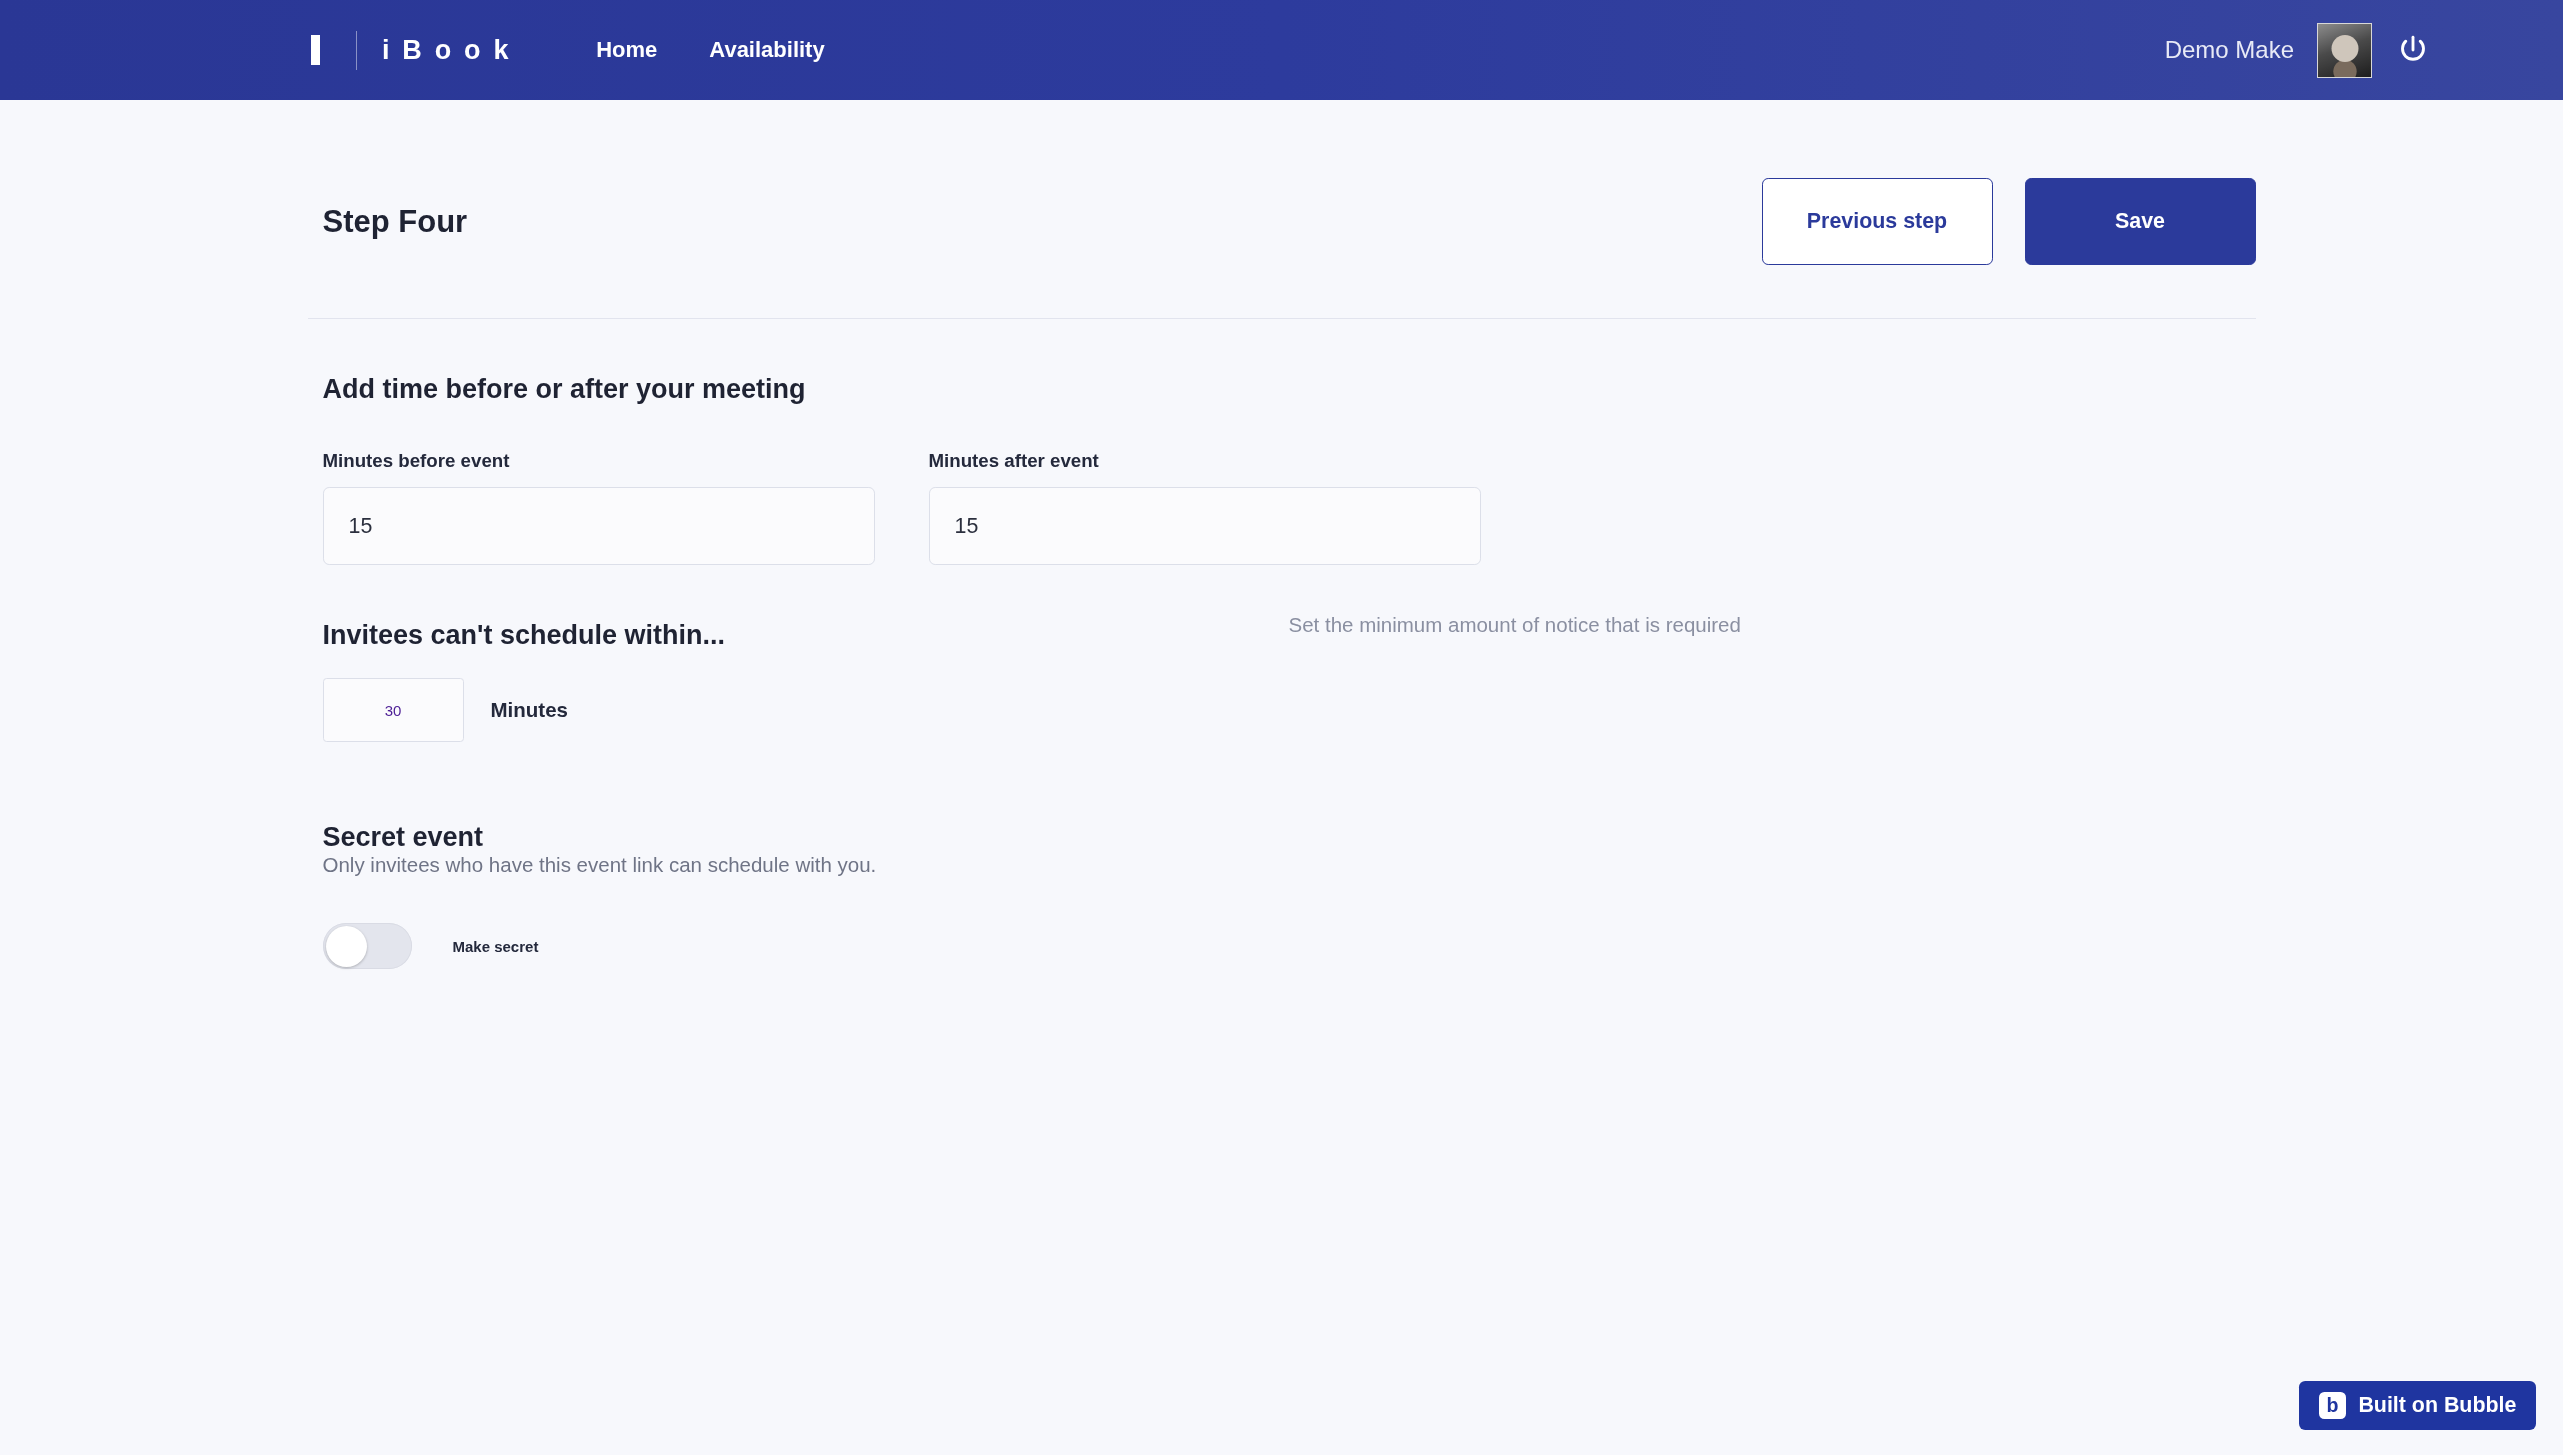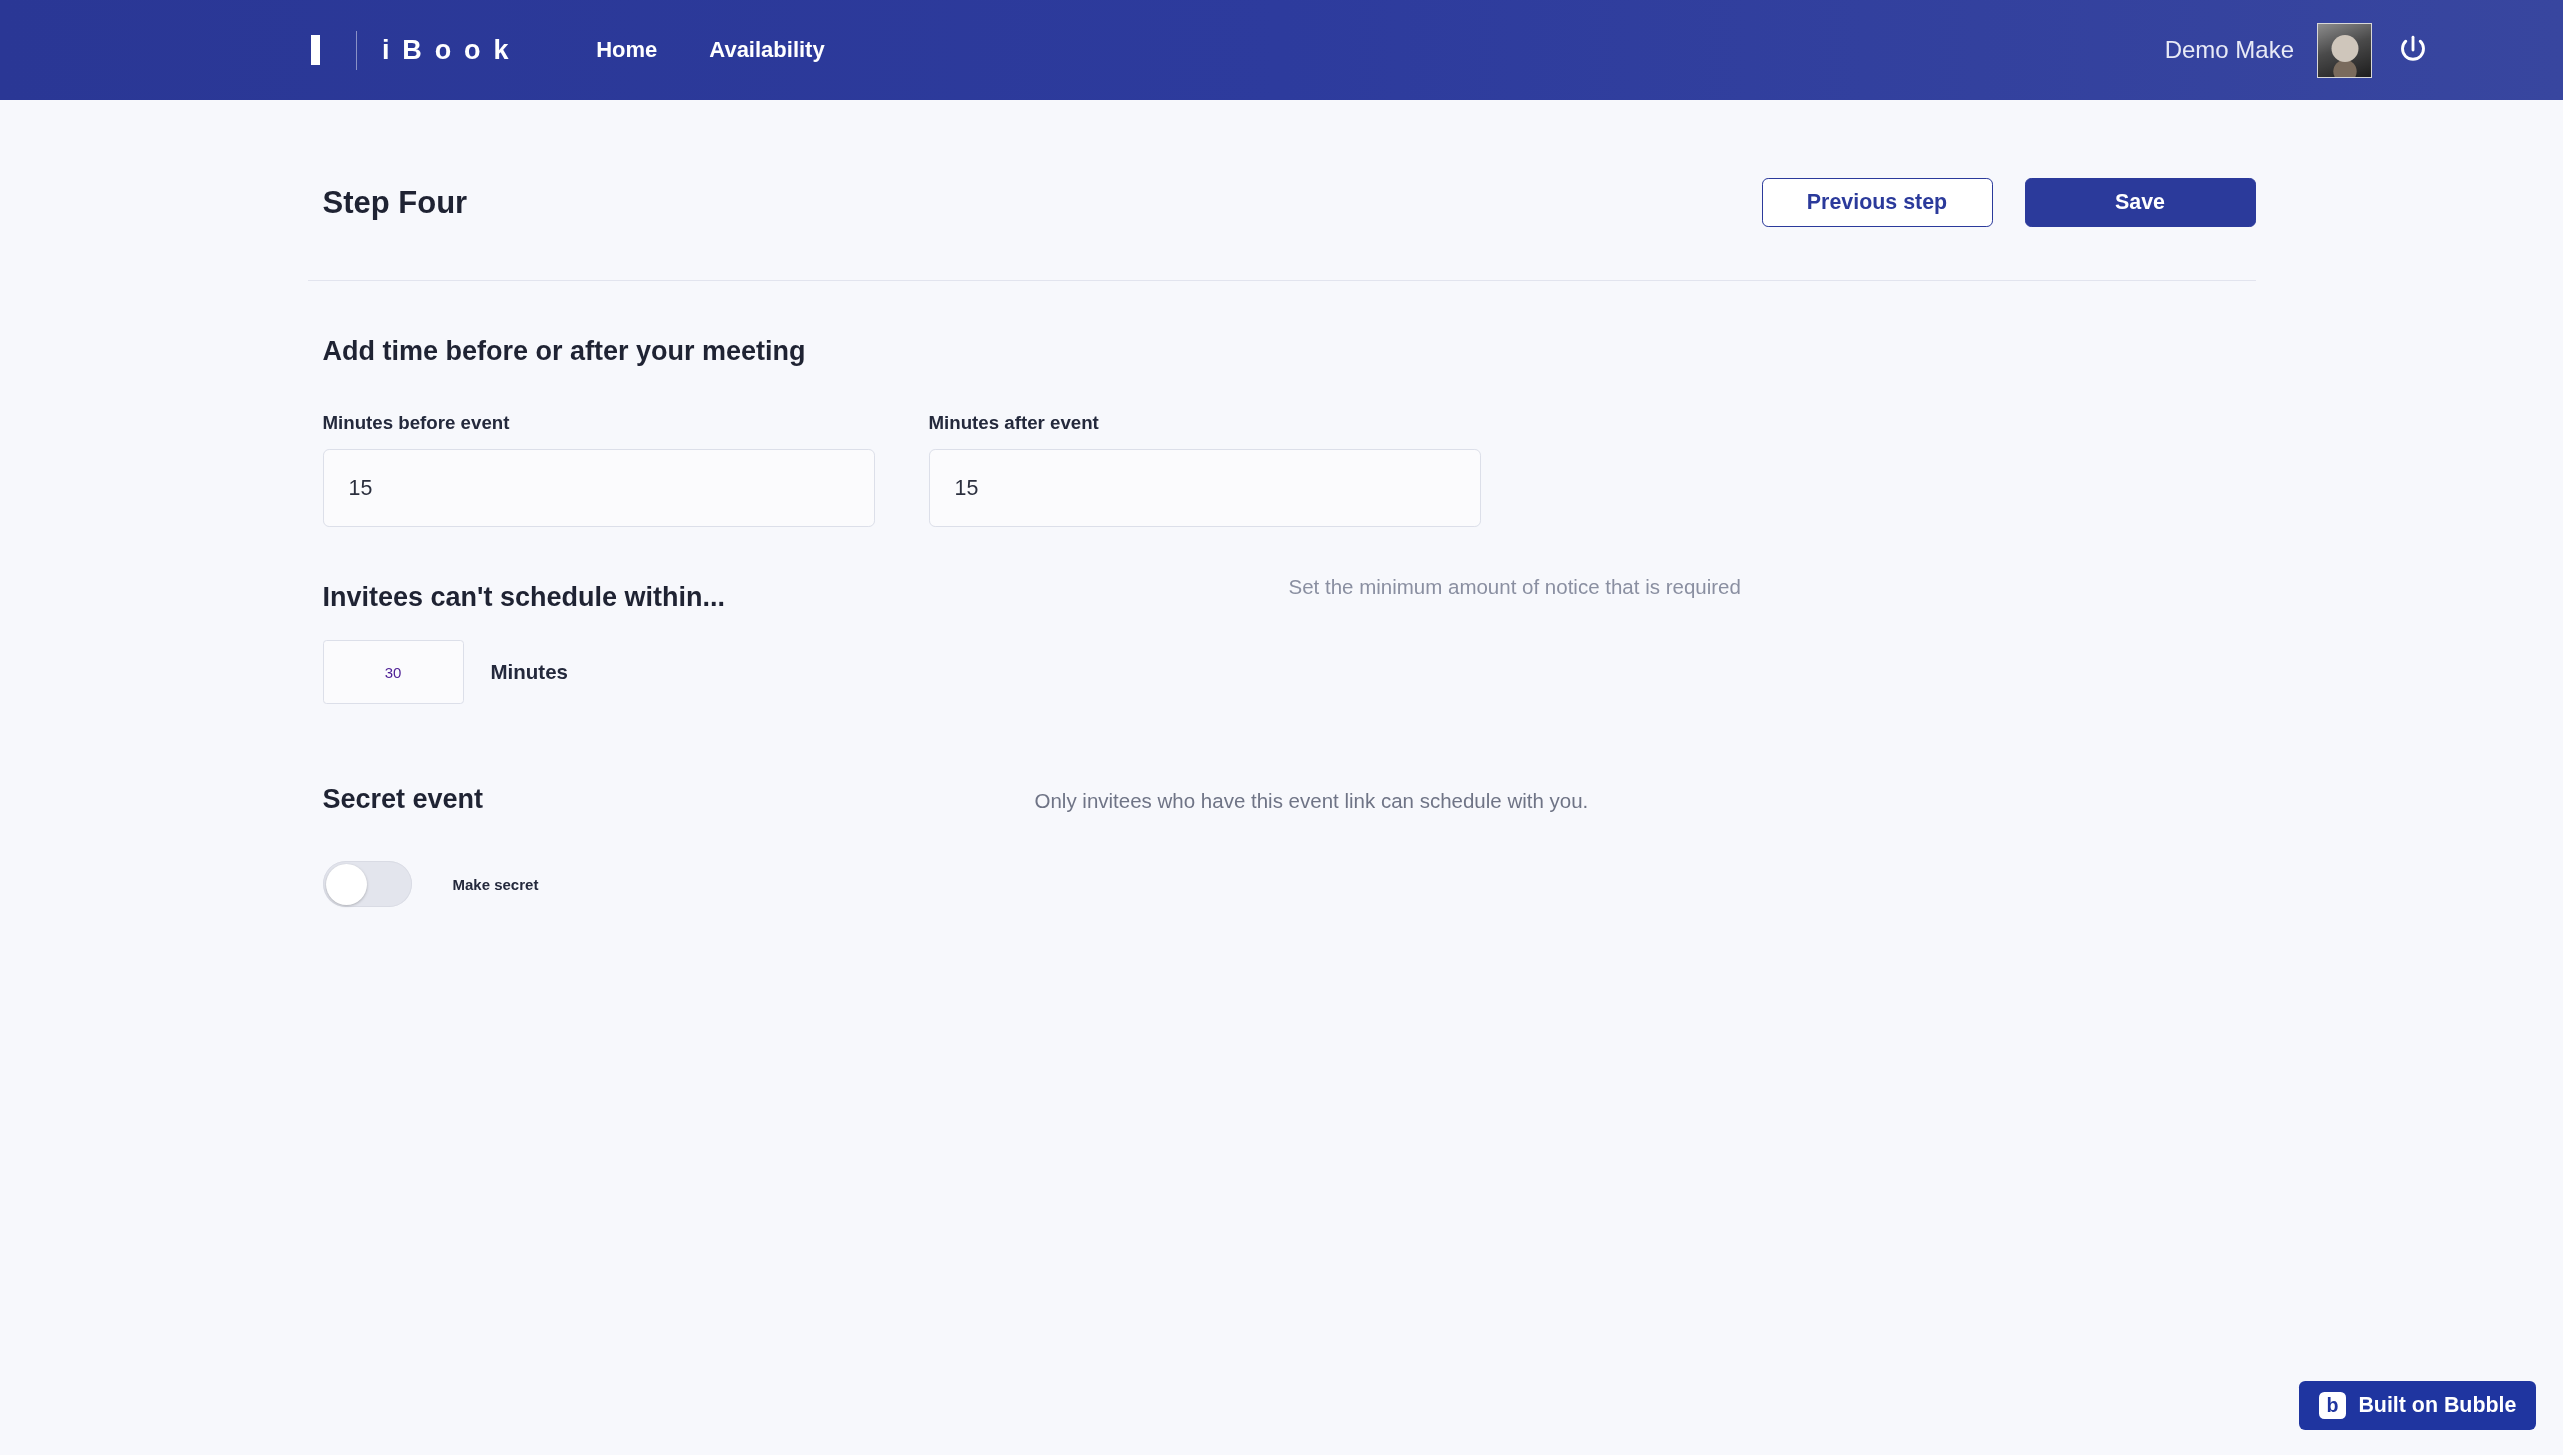--- a/index.html
+++ b/index.html
@@ -124,21 +124,21 @@
   .header-actions {
     display: flex;
     gap: 32px;
   }
   .btn {
     font-size: 21.4px;
     font-weight: bold;
     border-radius: 6.2px;
     cursor: pointer;
     padding: 0 32px;
-    height: 49px;
+    height: 87px;
     display: flex;
     align-items: center;
     justify-content: center;
   }
   .btn-secondary {
     background: #ffffff;
     color: #2b3a9b;
     border: 0.9px solid #2b3a9b;
     min-width: 231px;
   }
@@ -214,20 +214,21 @@
     left: 1008px;
     font-size: 20.5px;
     color: #8a8fa1;
     text-align: right;
   }
   .secret-row {
     display: flex;
     align-items: baseline;
     margin-top: 80px;
     padding-left: 15px;
+    flex-direction: column;
   }
   .secret-title {
     font-size: 27px;
     font-weight: bold;
     color: #1f2333;
     width: 712px;
   }
   .secret-desc {
     font-size: 20.5px;
     color: #6f7486;

